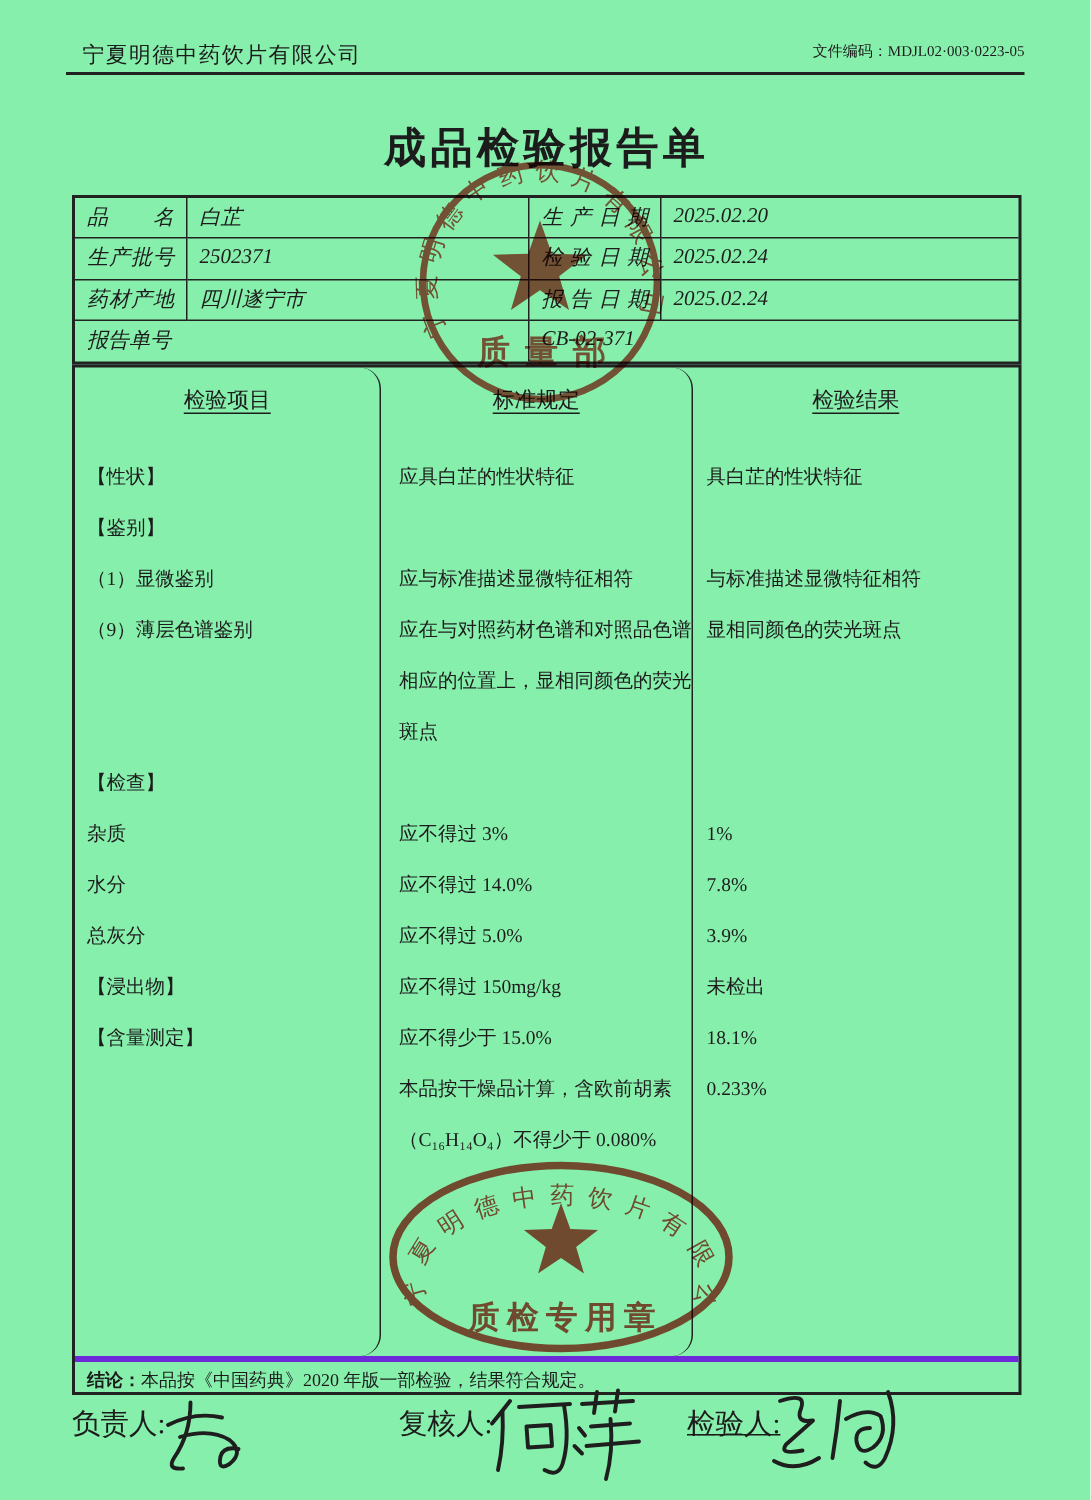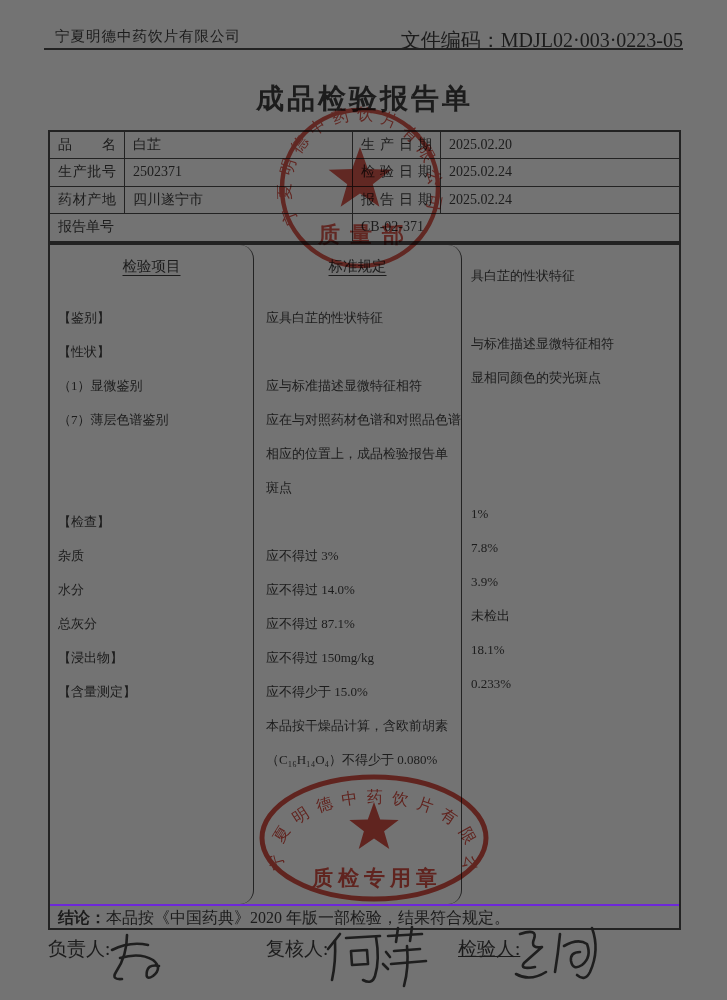--- a/index.html
+++ b/index.html
@@ -1,29 +1,29 @@
 <!DOCTYPE html>
 <html><head>
 <meta charset="utf-8">
 <style>
   html,body{margin:0;padding:0;background:#fff;}
   .page{
-    position:relative;width:727px;height:1000px;background:#737373;overflow:hidden;
+    position:relative;width:727px;height:1000px;background:#86efac;overflow:hidden;
     font-family:"Liberation Serif","DejaVu Serif",serif;color:#1c1c1c;
   }
   
   .hdr-company{position:absolute;left:55px;top:27px;font-size:14.5px;letter-spacing:1px;}
-  .hdr-code{position:absolute;right:44px;top:27px;font-size:20px;}
+  .hdr-code{position:absolute;right:44px;top:27px;font-size:10px;}
   .hdr-rule{position:absolute;left:44px;right:44px;top:48px;height:2px;background:#222;}
   .doc-title{position:absolute;left:48px;width:633px;top:80px;text-align:center;
     font-size:28px;font-weight:bold;letter-spacing:3px;}
   
   .info-table{position:absolute;left:48px;top:130px;width:633px;height:113px;
     border:2px solid #222;display:grid;grid-template-columns:75px 228px 88px 1fr;
-    grid-template-rows:repeat(4,1fr);font-size:14px;box-sizing:border-box;}
+    grid-template-rows:repeat(4,1fr);font-size:14px;box-sizing:border-box;font-style:italic;}
   .info-cell{border-right:1.5px solid #222;border-bottom:1.5px solid #222;
     display:flex;align-items:center;padding:0 8px;box-sizing:border-box;overflow:hidden;}
   .info-cell.last-col{border-right:none;}
   .info-cell.last-row{border-bottom:none;}
   .jus{display:block;width:100%;text-align:justify;text-align-last:justify;}
   .span2a{grid-column:1/3;}
   .span2b{grid-column:3/5;}
   
   .main-table{position:absolute;left:48px;top:243px;width:633px;height:687px;
     border:2px solid #222;box-sizing:border-box;}
@@ -32,22 +32,22 @@
   .mcol-1{width:204px;border-right:1.5px solid #222;}
   .mcol-2{width:208px;border-right:1.5px solid #222;}
   .mcol-3{flex:1;}
   .mhead{height:42px;display:flex;align-items:center;justify-content:center;font-size:14.5px;}
   .mhead span{text-decoration:underline;text-underline-offset:4px;}
   .mbody{padding-top:14px;font-size:13px;}
   .mcol-1 .mbody{padding-left:8px;padding-right:4px;}
   .mcol-2 .mbody{padding-left:12px;padding-right:1px;}
   .mcol-3 .mbody{padding-left:9px;padding-right:4px;}
   .tline{height:34px;line-height:34px;white-space:nowrap;overflow:visible;}
-  .mt-conclusion{border-top:2px solid #6d28d9;height:24px;line-height:24px;
-    font-size:16px;padding-left:8px;box-sizing:border-box;}
+  .mt-conclusion{border-top:4px solid #6d28d9;height:24px;line-height:24px;
+    font-size:12px;padding-left:8px;box-sizing:border-box;}
   .mt-conclusion b{font-weight:bold;}
   
   .sig-label{position:absolute;font-size:19px;}
   .sig-resp{left:48px;top:936px;}
   .sig-rev{left:266px;top:936px;}
   .sig-insp{left:458px;top:936px;text-decoration:underline;}
   .scribble{position:absolute;}
   .scribble path{fill:none;stroke:#1e1e1e;stroke-width:2.6;stroke-linecap:round;stroke-linejoin:round;}
   
   .stamp{position:absolute;mix-blend-mode:multiply;}
@@ -99,24 +99,24 @@
   </div>
 
   <div class="main-table">
     <div class="mt-cols">
       <div class="mcol mcol-1">
         <div class="mhead">
             <span>检验项目</span>
           </div>
         <div class="mbody">
 
-        <div class="tline">【鉴别】</div>
-            <div class="tline">【性状】</div>
+        <div class="tline">【性状】</div>
+            <div class="tline">【鉴别】</div>
             <div class="tline">（1）显微鉴别</div>
-            <div class="tline">（7）薄层色谱鉴别</div>
+            <div class="tline">（9）薄层色谱鉴别</div>
             <div class="tline"></div>
             <div class="tline"></div>
             <div class="tline">【检查】</div>
             <div class="tline">杂质</div>
             <div class="tline">水分</div>
             <div class="tline">总灰分</div>
             <div class="tline">【浸出物】</div>
             <div class="tline">【含量测定】</div>
             <div class="tline"></div>
           </div>
@@ -124,33 +124,36 @@
       <div class="mcol mcol-2">
         <div class="mhead">
             <span>标准规定</span>
           </div>
         <div class="mbody">
 
         <div class="tline">应具白芷的性状特征</div>
             <div class="tline"></div>
             <div class="tline">应与标准描述显微特征相符</div>
             <div class="tline">应在与对照药材色谱和对照品色谱</div>
-            <div class="tline">相应的位置上，成品检验报告单</div>
+            <div class="tline">相应的位置上，显相同颜色的荧光</div>
             <div class="tline">斑点</div>
             <div class="tline"></div>
             <div class="tline">应不得过 3%</div>
             <div class="tline">应不得过 14.0%</div>
-            <div class="tline">应不得过 87.1%</div>
+            <div class="tline">应不得过 5.0%</div>
             <div class="tline">应不得过 150mg/kg</div>
             <div class="tline">应不得少于 15.0%</div>
             <div class="tline">本品按干燥品计算，含欧前胡素</div>
             <div class="tline">（C₁₆H₁₄O₄）不得少于 0.080%</div>
           </div>
       </div>
       <div class="mcol mcol-3">
+        <div class="mhead">
+            <span>检验结果</span>
+          </div>
         <div class="mbody">
 
         <div class="tline">具白芷的性状特征</div>
             <div class="tline"></div>
             <div class="tline">与标准描述显微特征相符</div>
             <div class="tline">显相同颜色的荧光斑点</div>
             <div class="tline"></div>
             <div class="tline"></div>
             <div class="tline"></div>
             <div class="tline">1%</div>

